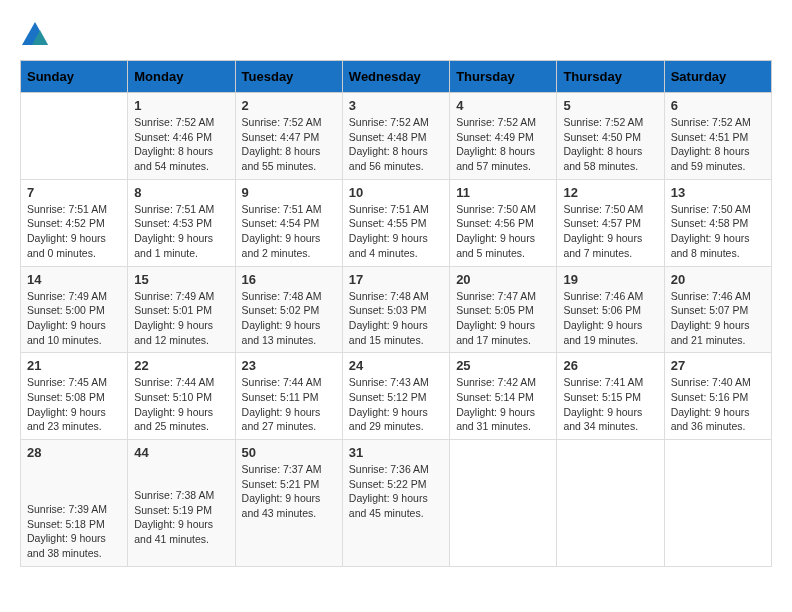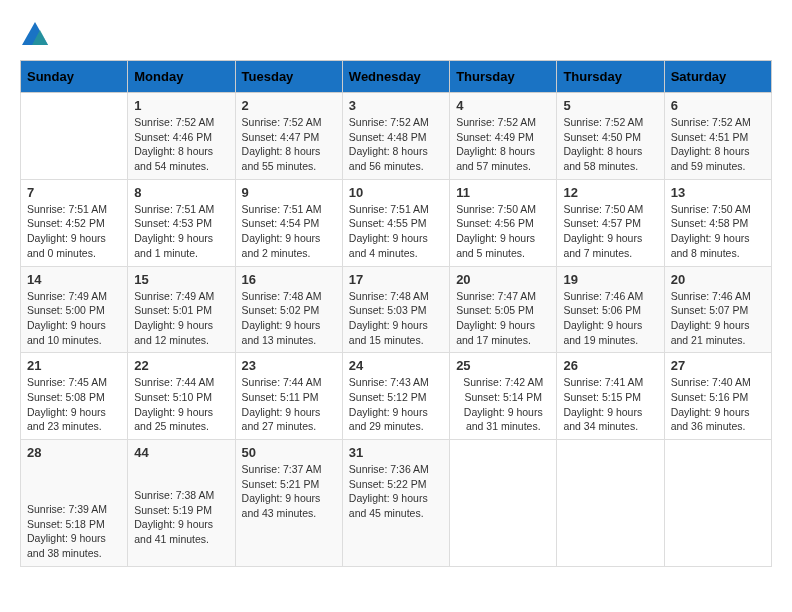--- a/index.html
+++ b/index.html
@@ -298,21 +298,21 @@
         </td>
         <td>
           <span class="day-number">24</span>
           <div class="day-info" style="white-space: pre-line;">Sunrise: 7:43 AM
 Sunset: 5:12 PM
 Daylight: 9 hours
 and 29 minutes.</div>
         </td>
         <td>
           <span class="day-number">25</span>
-          <div class="day-info" style="white-space: pre-line; text-align: center;">Sunrise: 7:42 AM
+          <div class="day-info" style="white-space: pre-line;">Sunrise: 7:42 AM
 Sunset: 5:14 PM
 Daylight: 9 hours
 and 31 minutes.</div>
         </td>
         <td>
           <span class="day-number">26</span>
           <div class="day-info" style="white-space: pre-line;">Sunrise: 7:41 AM
 Sunset: 5:15 PM
 Daylight: 9 hours
 and 34 minutes.</div>

